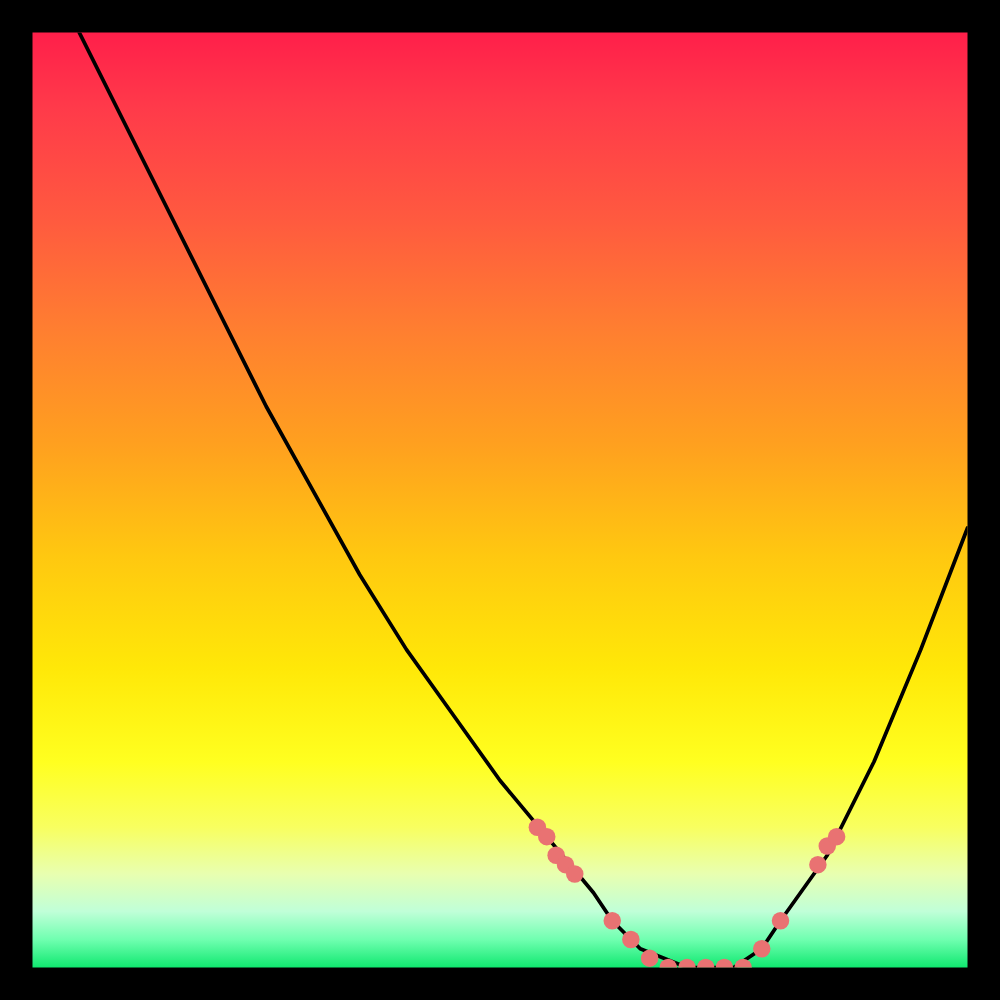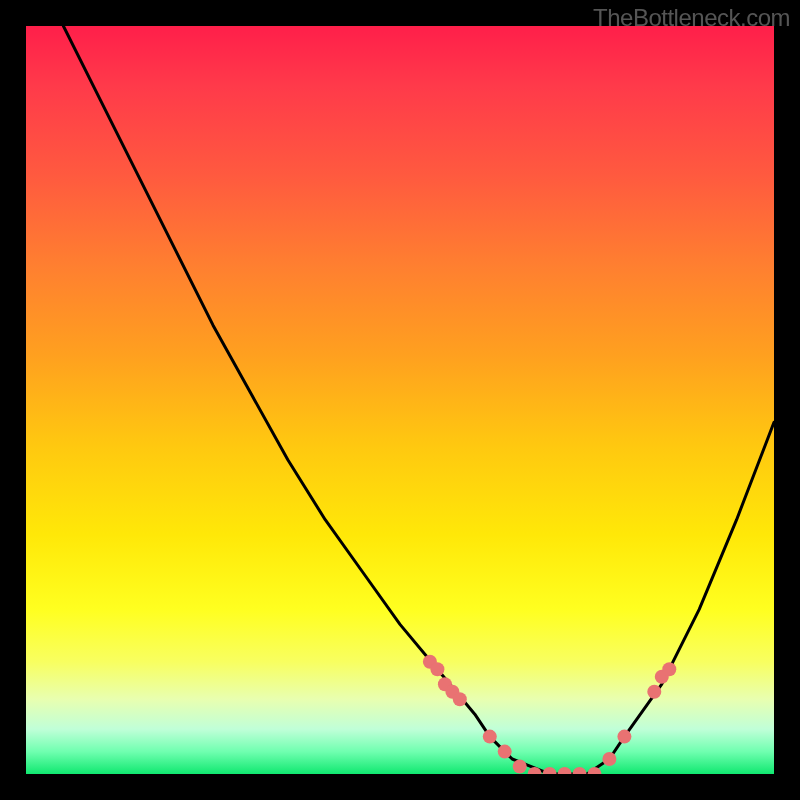--- a/index.html
+++ b/index.html
@@ -55,21 +55,20 @@
     width: 748px;
     height: 748px;
     z-index: 10;
   }
 </style>
 </head>
 <body>
 
 <div class="chart-container">
 
-  <div class="attribution">TheBottleneck.com</div>
 
   <div class="plot-area"></div>
 
   <svg class="overlay" viewBox="0 0 748 748" preserveAspectRatio="none">
     <path id="curve-path" fill="none" stroke="#000000" stroke-width="3" stroke-linecap="round" stroke-linejoin="round" d="M37.4 0.0 L74.8 74.8 L112.2 149.6 L149.6 224.4 L187.0 299.2 L224.4 366.5 L261.8 433.8 L299.2 493.7 L336.6 546.0 L374.0 598.4 L411.4 643.3 L448.8 688.2 L463.8 710.6 L486.2 733.0 L523.6 748.0 L546.0 748.0 L561.0 748.0 L583.4 733.0 L598.4 710.6 L635.8 658.2 L673.2 583.4 L710.6 493.7 L748.0 396.4"></path>
     <g id="markers">
         <circle cx="403.9" cy="635.8" r="7" fill="#e97272"></circle>
         <circle cx="411.4" cy="643.3" r="7" fill="#e97272"></circle>
         <circle cx="418.9" cy="658.2" r="7" fill="#e97272"></circle>
         <circle cx="426.4" cy="665.7" r="7" fill="#e97272"></circle>

